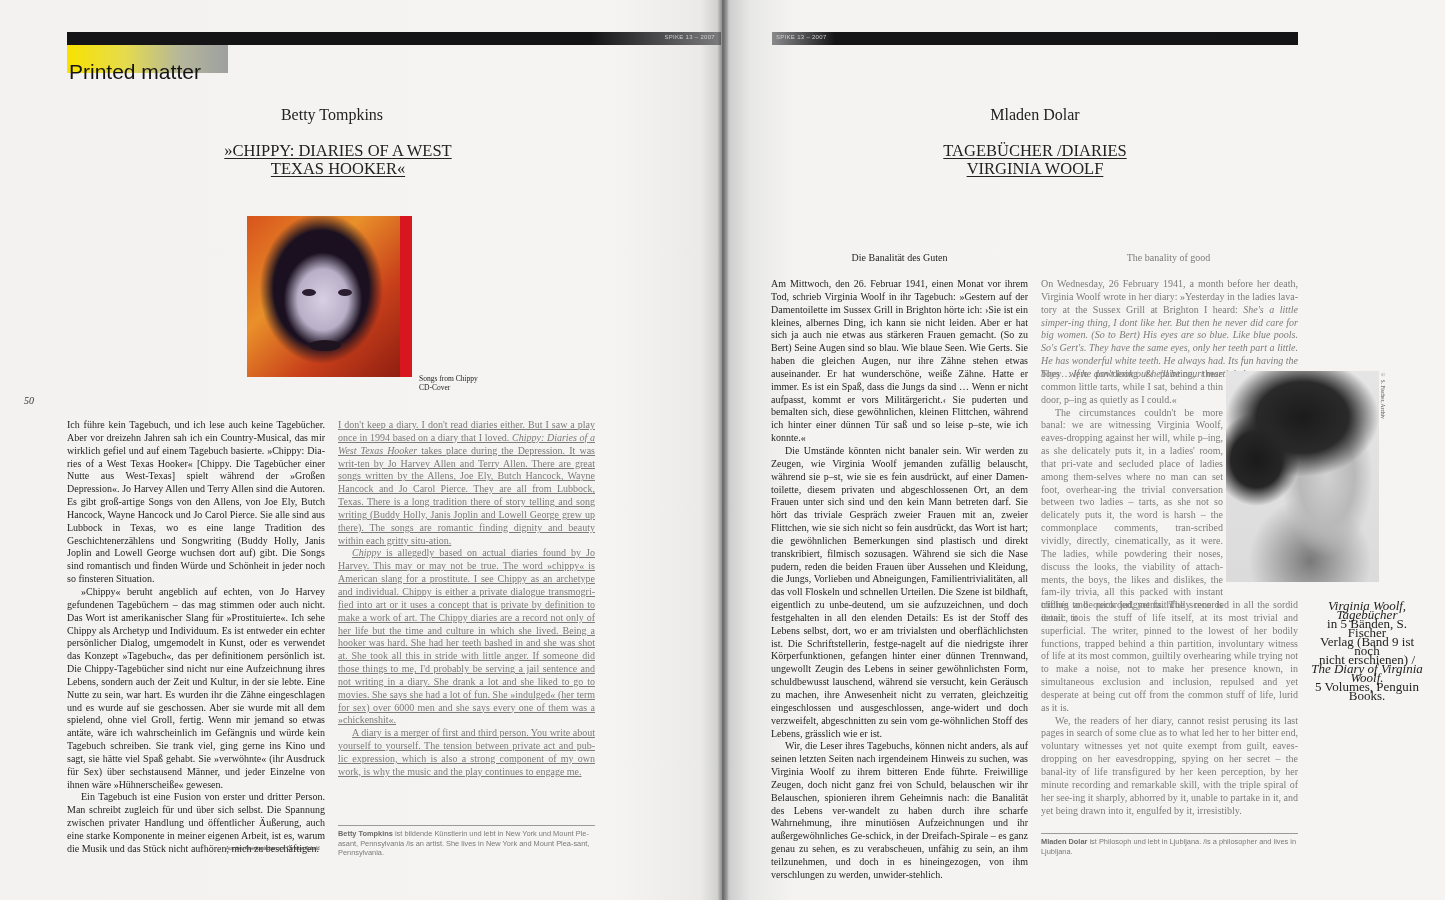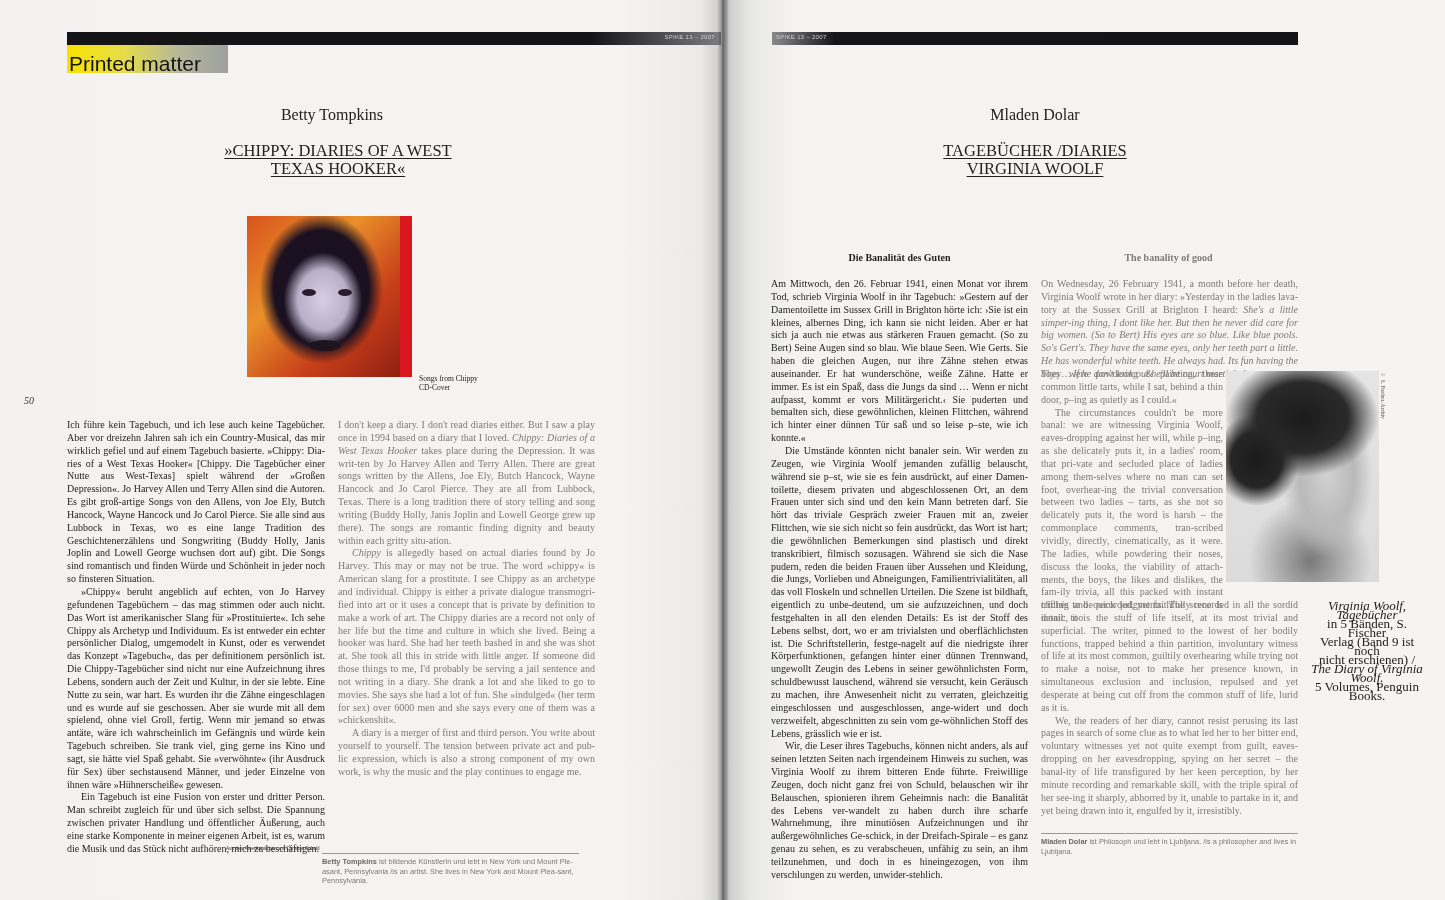--- a/index.html
+++ b/index.html
@@ -26,21 +26,21 @@
     background: linear-gradient(to right, #8a8a8c 0%, #151517 12%, #141416 100%);
   }
   .bar-text { position: absolute; top: 2px; font-family: "Liberation Sans", sans-serif; font-size: 6px; color: #cfcfcf; letter-spacing: 0.3px; }
   .bar-left .bar-text { right: 6px; }
   .bar-right .bar-text { left: 4px; }
 
   .section-label {
     position: absolute; left: 67px; top: 45px; width: 161px; height: 28px;
     background: linear-gradient(to right, #f7e200 0%, #e6dc4a 35%, #b6b79a 70%, #9da0a0 100%);
     font-family: "Liberation Sans", sans-serif; font-size: 21px; color: #141414;
-    padding-left: 2px; line-height: 22px; padding-top: 8px;
+    padding-left: 2px; line-height: 22px; padding-top: 16px;
   }
 
   
   .author { position: absolute; font-size: 16px; color: #222; text-align: center; }
   .title {
     position: absolute; font-size: 16.5px; color: #222; text-align: center; line-height: 18px;
     text-decoration: underline; text-underline-offset: 2px; text-decoration-thickness: 1px;
   }
 
   
@@ -73,21 +73,21 @@
   .col .it { font-style: italic; }
 
   .translator { position: absolute; left: 226px; top: 846px; font-family: "Liberation Sans", sans-serif; font-size: 4.5px; color: #333; }
 
   .bio {
     position: absolute; font-family: "Liberation Sans", sans-serif; font-size: 7.4px; line-height: 9.6px; color: #7a7a7a;
     border-top: 1px solid #9a9a9a; padding-top: 3px;
   }
   .bio b { color: #6a6a6a; font-weight: bold; }
 
-  .subhead { position: absolute; font-size: 10px; font-weight: bold; text-align: center; }
+  .subhead { position: absolute; font-size: 10px; font-weight: normal; text-align: center; }
   .subhead.de { color: #1f1f1f; }
   .subhead.en { color: #7b7b7b; }
 
   
   .woolf-photo {
     position: absolute; left: 1226px; top: 371px; width: 153px; height: 211px;
     background:
       radial-gradient(ellipse 28% 22% at 20% 42%, #1a1a1a 0%, #262626 60%, rgba(40,40,40,0) 100%),
       radial-gradient(ellipse 50% 28% at 50% 22%, #1b1b1b 0%, #2a2a2a 60%, rgba(60,60,60,0) 100%),
       radial-gradient(ellipse 30% 38% at 66% 50%, #d4d1cc 0%, #bdb9b3 60%, rgba(180,175,170,0) 100%),
@@ -128,27 +128,27 @@
 
     <div class="page-number">50</div>
 
     <div class="col de" style="left:67px; top:419px; width:258px;">
       <p>Ich führe kein Tagebuch, und ich lese auch keine Tagebücher. Aber vor dreizehn Jahren sah ich ein Country-Musical, das mir wirklich gefiel und auf einem Tagebuch basierte. »Chippy: Dia-ries of a West Texas Hooker« [Chippy. Die Tagebücher einer Nutte aus West-Texas] spielt während der »Großen Depression«. Jo Harvey Allen und Terry Allen sind die Autoren. Es gibt groß-artige Songs von den Allens, von Joe Ely, Butch Hancock, Wayne Hancock und Jo Carol Pierce. Sie alle sind aus Lubbock in Texas, wo es eine lange Tradition des Geschichtenerzählens und Songwriting (Buddy Holly, Janis Joplin and Lowell George wuchsen dort auf) gibt. Die Songs sind romantisch und finden Würde und Schönheit in jeder noch so finsteren Situation.</p>
       <p>»Chippy« beruht angeblich auf echten, von Jo Harvey gefundenen Tagebüchern – das mag stimmen oder auch nicht. Das Wort ist amerikanischer Slang für »Prostituierte«. Ich sehe Chippy als Archetyp und Individuum. Es ist entweder ein echter persönlicher Dialog, umgemodelt in Kunst, oder es verwendet das Konzept »Tagebuch«, das per definitionem persönlich ist. Die Chippy-Tagebücher sind nicht nur eine Aufzeichnung ihres Lebens, sondern auch der Zeit und Kultur, in der sie lebte. Eine Nutte zu sein, war hart. Es wurden ihr die Zähne eingeschlagen und es wurde auf sie geschossen. Aber sie wurde mit all dem spielend, ohne viel Groll, fertig. Wenn mir jemand so etwas antäte, wäre ich wahrscheinlich im Gefängnis und würde kein Tagebuch schreiben. Sie trank viel, ging gerne ins Kino und sagt, sie hätte viel Spaß gehabt. Sie »verwöhnte« (ihr Ausdruck für Sex) über sechstausend Männer, und jeder Einzelne von ihnen wäre »Hühnerscheiße« gewesen.</p>
       <p>Ein Tagebuch ist eine Fusion von erster und dritter Person. Man schreibt zugleich für und über sich selbst. Die Spannung zwischen privater Handlung und öffentlicher Äußerung, auch eine starke Komponente in meiner eigenen Arbeit, ist es, warum die Musik und das Stück nicht aufhören, mich zu beschäftigen.</p>
     </div>
     <div class="translator">Aus dem Amerikanischen von Christian Kobald</div>
 
-    <div class="col en" style="left:338px; top:419px; width:257px;">
+    <div class="col en" style="left:338px; top:419px; width:257px;text-decoration:underline;">
       <p><span>I don't keep a diary. I don't read diaries either.  But I saw a play once in 1994 based on a diary that I loved. </span><span class="it">Chippy: Diaries of a West Texas Hooker</span><span> takes place during the Depression. It was writ-ten by Jo Harvey Allen and Terry Allen. There are great songs written by the Allens, Joe Ely, Butch Hancock, Wayne Hancock and Jo Carol Pierce.  They are all from Lubbock, Texas. There is a long tradition there of story telling and song writing (Buddy Holly, Janis Joplin and Lowell George grew up there). The songs are romantic finding dignity and beauty within each gritty situ-ation.</span></p>
       <p><span class="it">Chippy</span><span> is allegedly based on actual diaries found by Jo Harvey. This may or may not be true. The word »chippy« is American slang for a prostitute. I see Chippy as an archetype and individual. Chippy is either a private dialogue transmogri-fied into art or it uses a concept that is private by definition to make a work of art. The Chippy diaries are a record not only of her life but the time and culture in which she lived. Being a hooker was hard. She had her teeth bashed in and she was shot at. She took all this in stride with little anger. If someone did those things to me, I'd probably be serving a jail sentence and not writing in a diary. She drank a lot and she liked to go to movies. She says she had a lot of fun.  She »indulged« (her term for sex) over 6000 men and she says every one of them was a »chickenshit«.</span></p>
       <p>A diary is a merger of first and third person. You write about yourself to yourself. The tension between private act and pub-lic expression, which is also a strong component of my own work, is why the music and the play continues to engage me.</p>
     </div>
 
-    <div class="bio" style="left:322px; top:825px; width:257px;margin-top:28px;">
+    <div class="bio" style="left:338px; top:825px; width:257px;">
       <b>Betty Tompkins</b><span> ist bildende Künstlerin und lebt in New York und Mount Ple-asant, Pennsylvania /is an artist. She lives in New York and Mount Plea-sant, Pennsylvania.</span>
     </div>
   </div>
 
   <div class="page page-right">
   </div>
   <div class="gutter-shadow"></div>
 
   <div class="bar-right">
     <span class="bar-text">SPIKE 13 – 2007</span>

